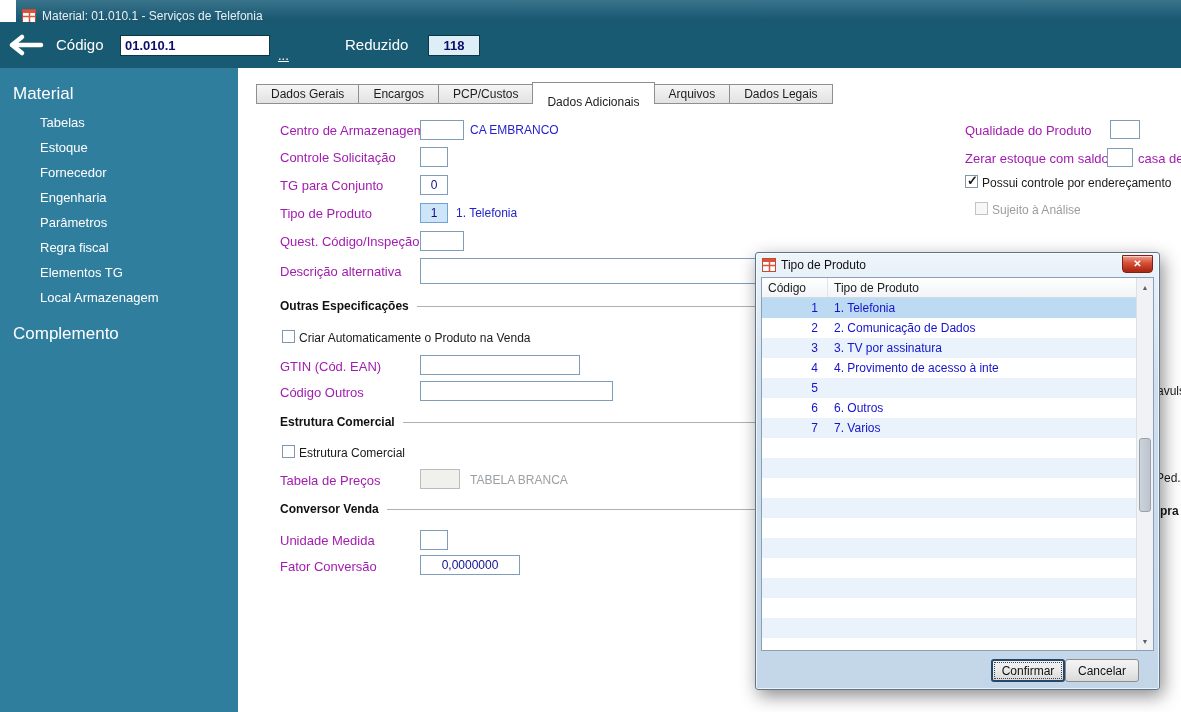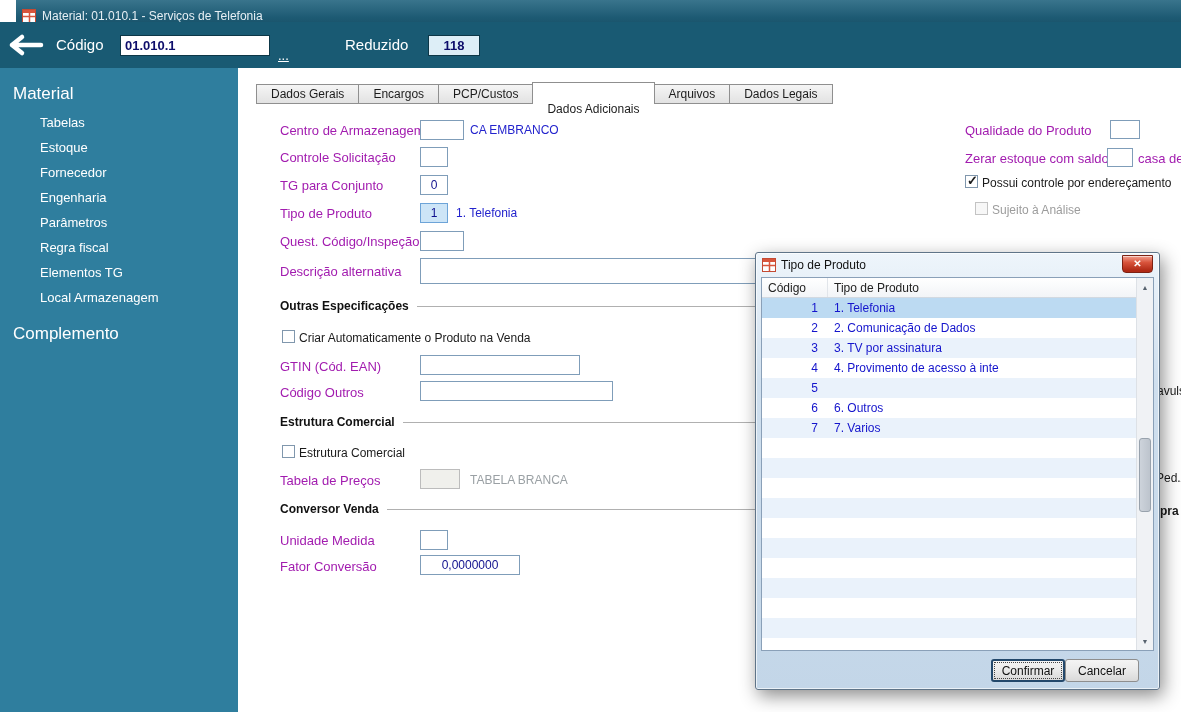--- a/index.html
+++ b/index.html
@@ -31,21 +31,21 @@
   .sb-heading.second { padding-top:14px; }
   .sb-item { font-size:13px; padding:5px 0 5px 40px; cursor:pointer; }
   
   .main { position:absolute; left:238px; top:68px; right:0; bottom:0; background:#fff; }
   .tabstrip { position:absolute; left:18px; top:14px; display:inline-flex; align-items:flex-end;
     border-bottom:1px solid #8f8f8f; height:22px; }
   .tab { height:19px; line-height:17px; font-size:12px; color:#1c1c1c; padding:1px 14px 0;
     background:linear-gradient(#f5f5f5,#e2e2e2); border:1px solid #8f8f8f; border-bottom:none;
     margin-left:-1px; cursor:pointer; white-space:nowrap; }
   .tab:first-child { margin-left:0; }
-  .tab.active { height:22px; margin-bottom:-1px; background:#fff; z-index:2; position:relative; padding-top:18px; }
+  .tab.active { height:22px; margin-bottom:-1px; background:#fff; z-index:2; position:relative; padding-top:11px; }
   
   .flabel { position:absolute; font-size:13px; color:#a21caf; white-space:nowrap; }
   .fdesc  { position:absolute; font-size:12px; color:#2323cd; white-space:nowrap; }
   .fdesc.gray { color:#9aa0a4; }
   .finput { position:absolute; height:20px; border:1px solid #7f9db9; background:#fff;
     font-family:inherit; font-size:12px; color:#10108e; padding:1px 3px; }
   .finput.center { text-align:center; }
   .finput.small { height:19px; }
   .finput.hl { background:#cde5f7; border-color:#6da4d8; }
   .finput.disabled { background:#f0f0ec; border-color:#bcbcbc; }

